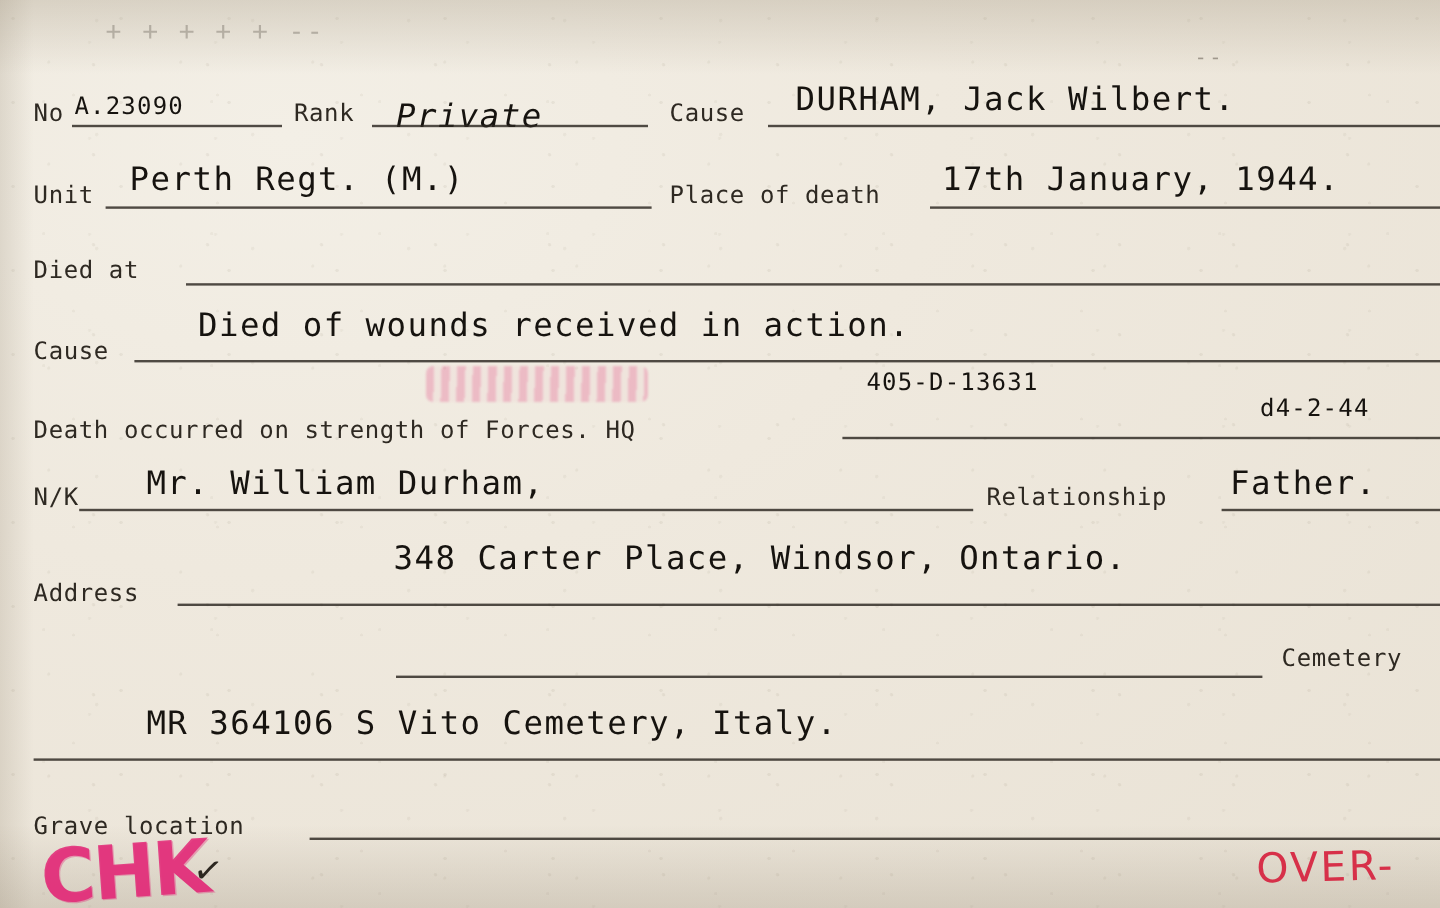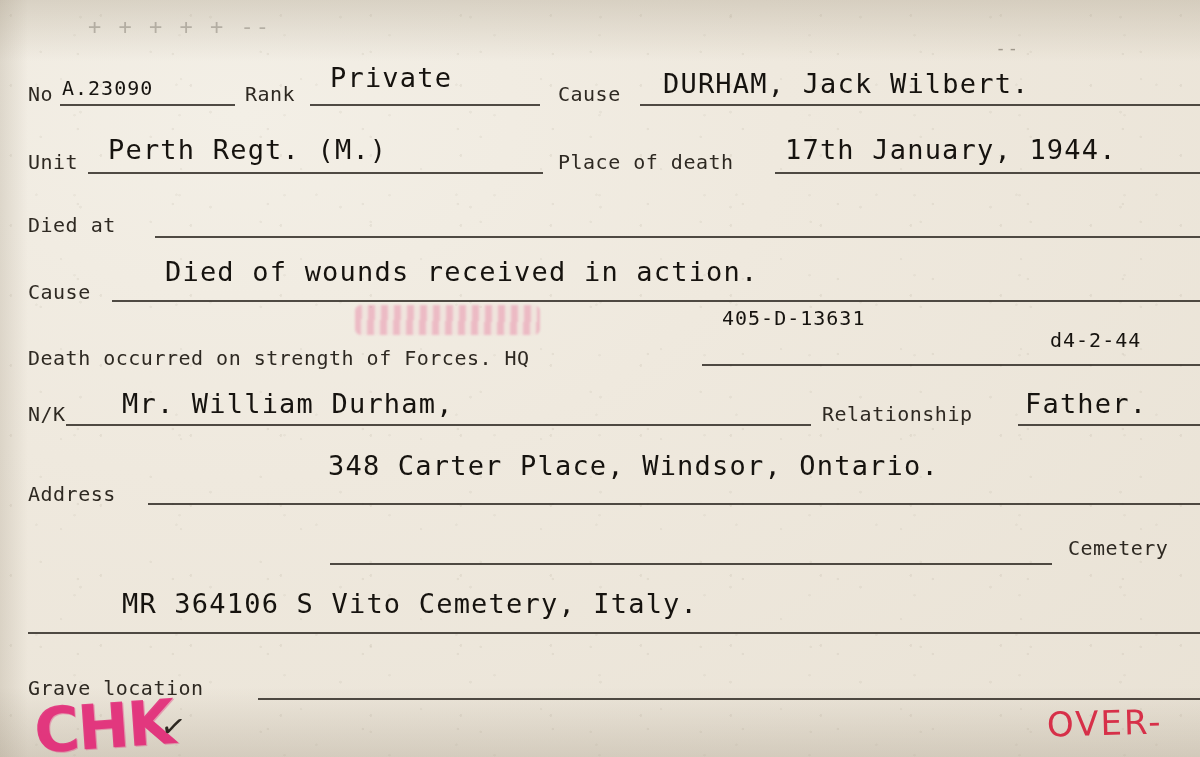--- a/index.html
+++ b/index.html
@@ -156,21 +156,21 @@
   <div class="shade-top"></div>
   <div class="shade-left"></div>
   <div class="shade-bottom"></div>
 
   <div class="ghost" style="left:88px;">+  +  +  +   +  --</div>
   <div class="corner-mark">--</div>
 
   <div class="lbl" style="left:28px;  top:84px;">No</div>
   <div class="val small" style="left:62px; top:78px;">A.23090</div>
   <div class="lbl" style="left:245px; top:84px;">Rank</div>
-  <div class="val" style="left:330px; top:64px;">Private</div>
+  <div class="val" style="left:330px; top:84px;font-style:italic;">Private</div>
   <div class="lbl" style="left:558px; top:84px;">Cause</div>
   <div class="val" style="left:663px; top:70px;">DURHAM, Jack Wilbert.</div>
   <div class="rule" style="left:60px;  top:104px; width:175px;"></div>
   <div class="rule" style="left:310px; top:104px; width:230px;"></div>
   <div class="rule" style="left:640px; top:104px; width:560px;"></div>
 
   <div class="lbl" style="left:28px;  top:152px;">Unit</div>
   <div class="val" style="left:108px; top:136px;">Perth Regt. (M.)</div>
   <div class="lbl" style="left:558px; top:152px;">Place of death</div>
   <div class="val" style="left:785px; top:136px;">17th January, 1944.</div>

